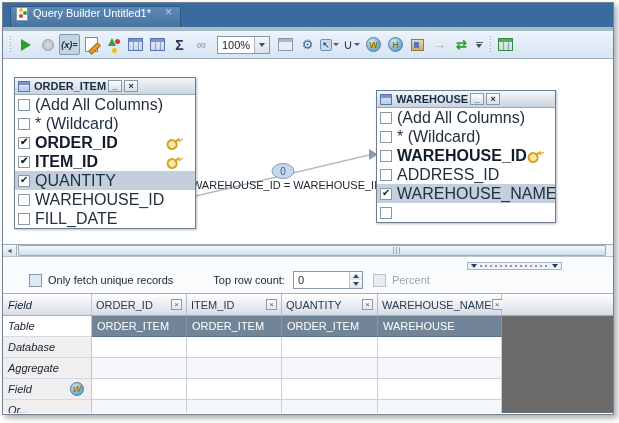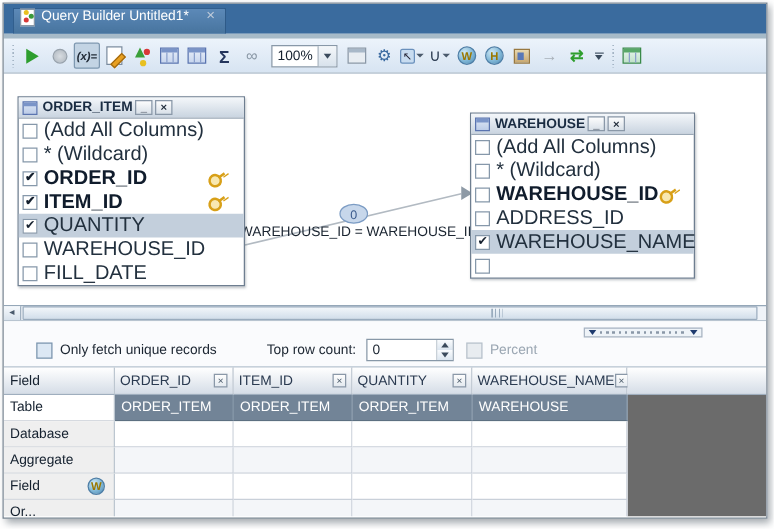--- a/index.html
+++ b/index.html
@@ -120,21 +120,21 @@
   .lbl-pct { margin-left:6px; color:#9AA6B2; }
 
   
   .qgrid { height:120px; display:grid; grid-template-columns:89px 95px 95px 96px 124px 1fr;
            grid-template-rows:22px repeat(5,21px); overflow:hidden; background:#fff; border-top:1px solid #9FB0C0; }
   .h { background:linear-gradient(#FFFFFF,#D5DDE7); border-right:1px solid #B2BCC8; border-bottom:1px solid #9FAEBE;
        font-size:11px; color:#2A3A50; display:flex; align-items:center; padding:0 4px; }
   .xbox { margin-left:auto; width:11px; height:11px; border:1px solid #8A98A8; background:linear-gradient(#FDFDFD,#E4EAF0);
           font-size:8px; line-height:9px; text-align:center; color:#4A5A6A; flex:none; }
   .rh { background:#EFEFEF; border-right:1px solid #BCC6D0; border-bottom:1px solid #D6DAE0; font-size:11px; color:#14202E;
-        display:flex; align-items:center; padding-left:5px; }
+        display:flex; align-items:center; padding-left:5px;font-style:italic; }
   .rh.current { background:#FFFFFF; }
   .rh .globe { margin-left:auto; margin-right:7px; width:14px; height:14px; }
   .c { background:#fff; border-right:1px solid #C9D0D9; border-bottom:1px solid #C9D0D9; }
   .c.alt { background:#F4F6F9; }
   .slate { background:#728497; border-right:1px solid #8697A9; border-bottom:1px solid #5D7081; color:#FFFFFF;
            font-size:11px; display:flex; align-items:center; padding-left:5px; }
   .deadh { grid-column:6; background:linear-gradient(#FFFFFF,#D5DDE7); border-bottom:1px solid #9FAEBE; }
   .deadc { grid-column:6; grid-row:2/7; background:#6B6B6B; }
 </style>
 </head>

